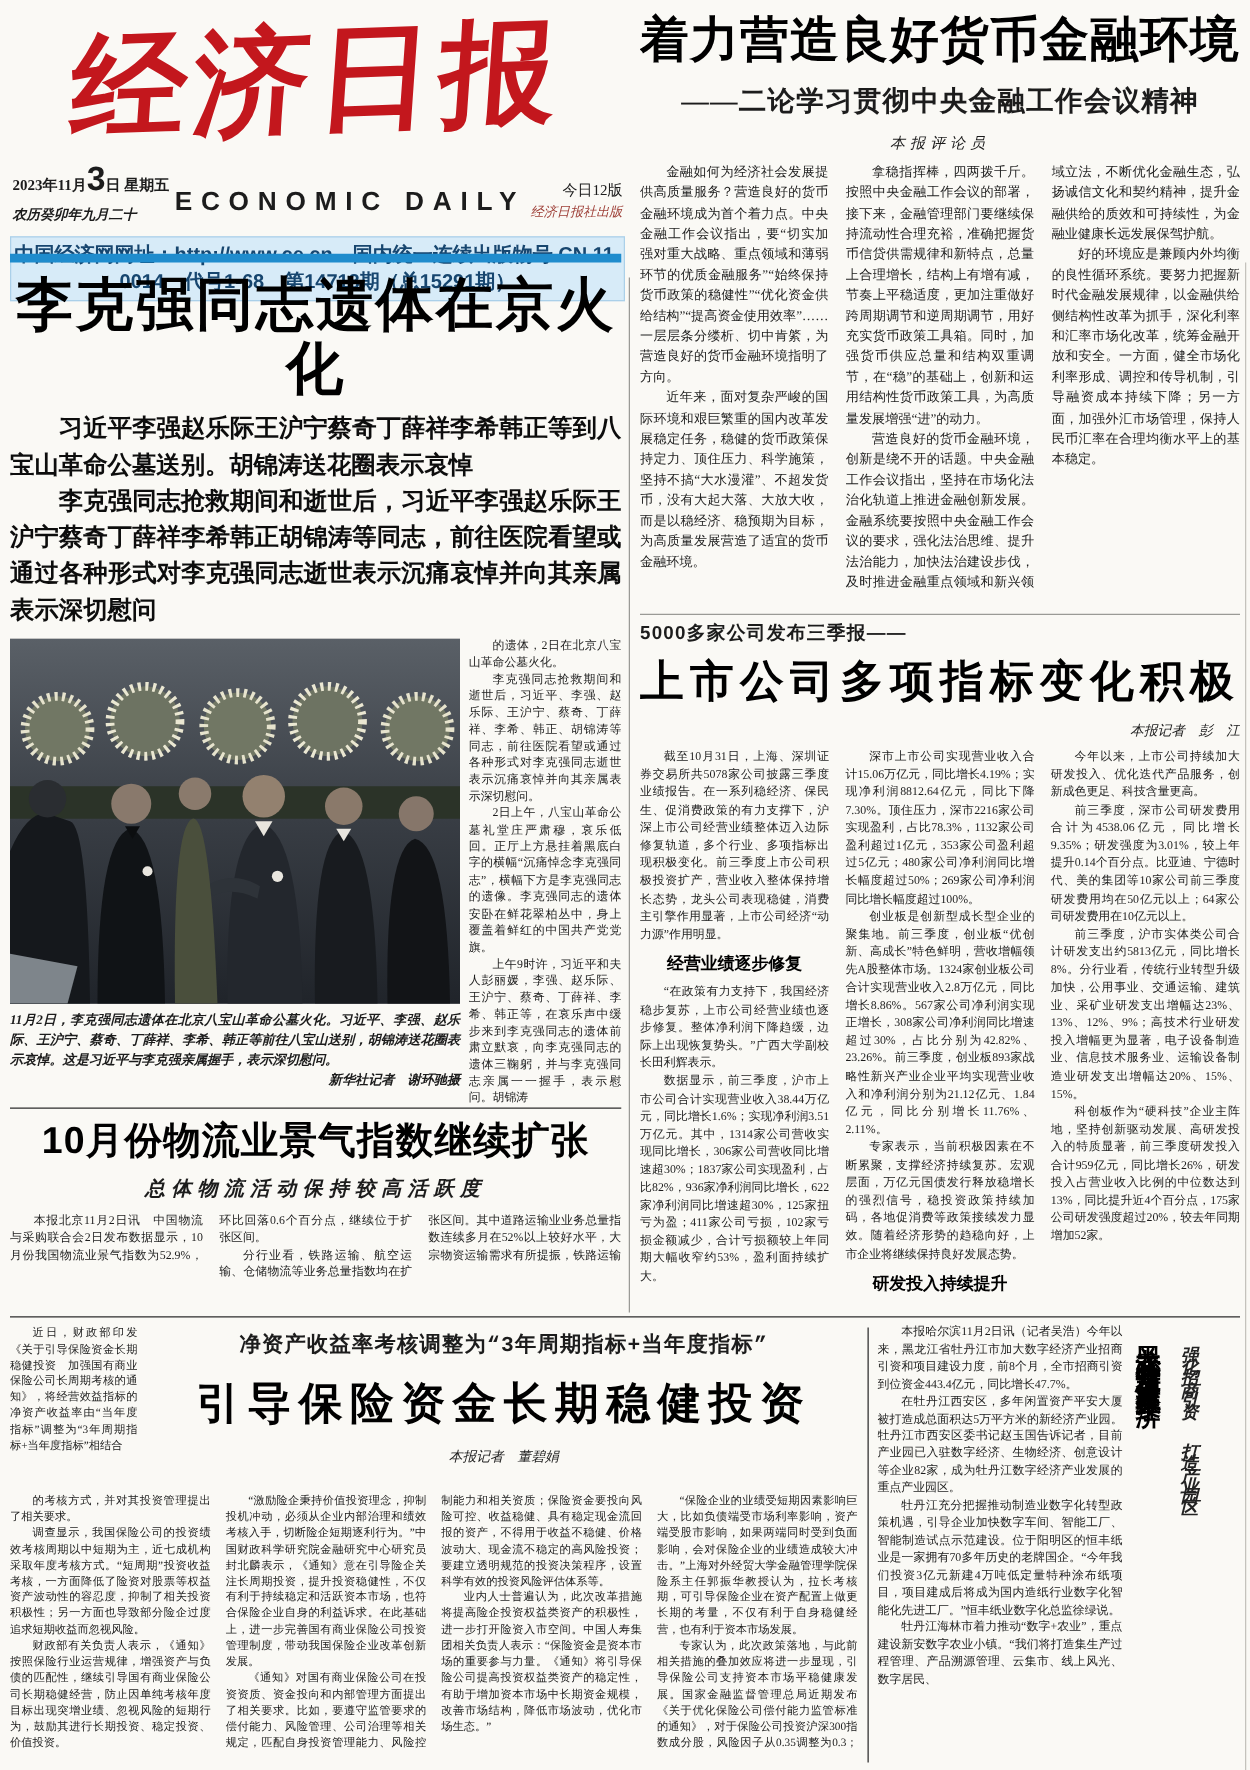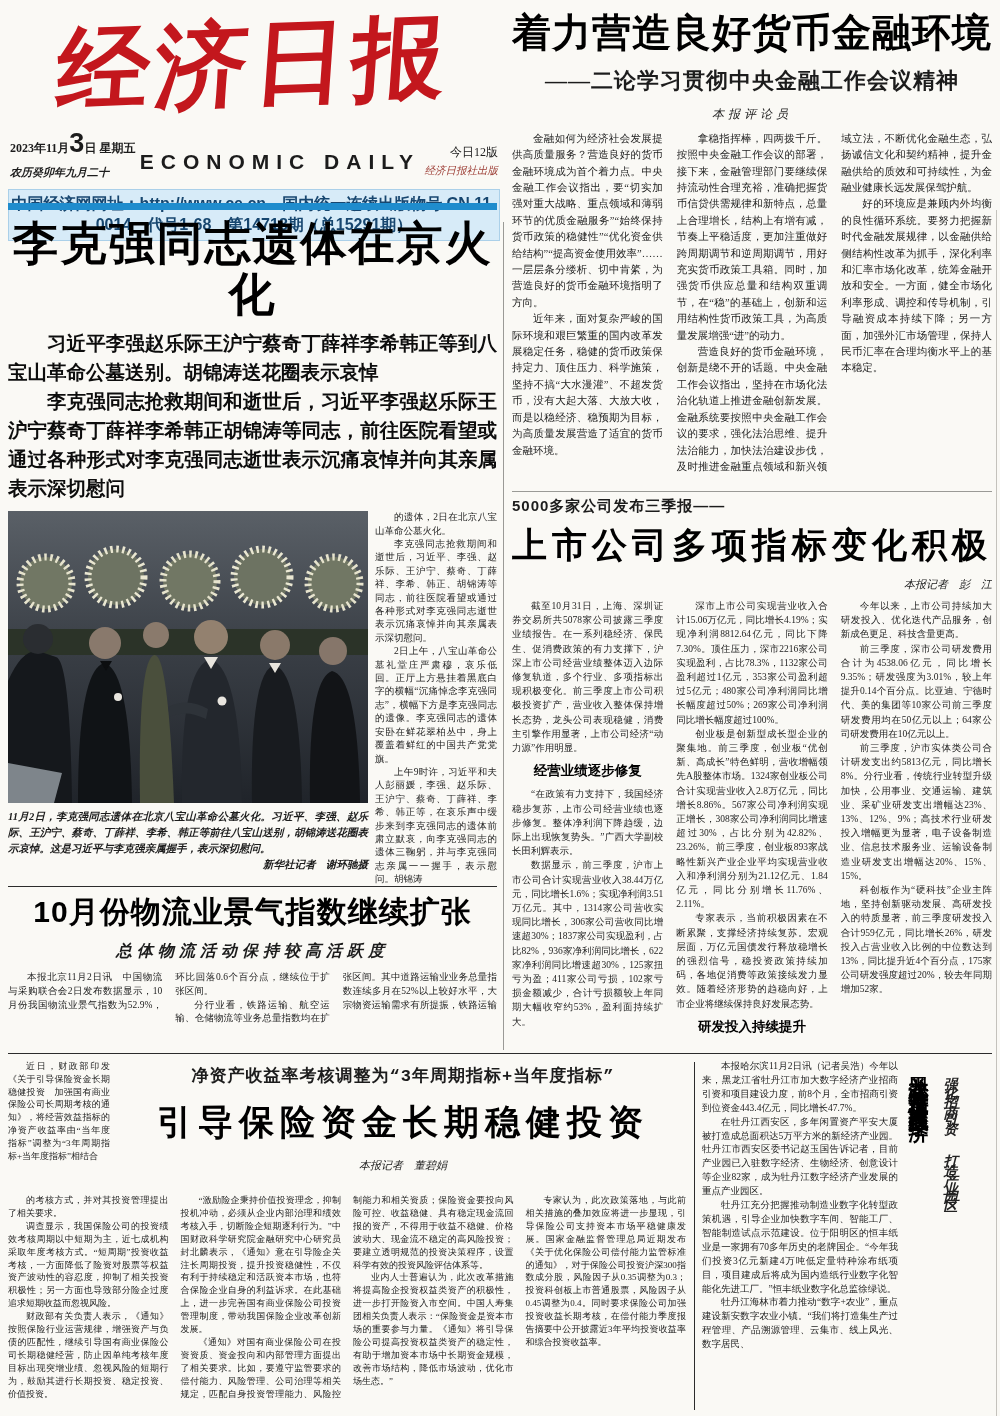--- a/index.html
+++ b/index.html
@@ -249,20 +249,21 @@
         <div class="ins-byline">本报记者　董碧娟</div>
       </div>
     </div>
     <div class="ins-body">
         <p class="para">的考核方式，并对其投资管理提出了相关要求。</p>
         <p class="para">调查显示，我国保险公司的投资绩效考核周期以中短期为主，近七成机构采取年度考核方式。“短周期”投资收益考核，一方面降低了险资对股票等权益资产波动性的容忍度，抑制了相关投资积极性；另一方面也导致部分险企过度追求短期收益而忽视风险。</p>
         <p class="para">财政部有关负责人表示，《通知》按照保险行业运营规律，增强资产与负债的匹配性，继续引导国有商业保险公司长期稳健经营，防止因单纯考核年度目标出现突增业绩、忽视风险的短期行为，鼓励其进行长期投资、稳定投资、价值投资。</p>
         <p class="para">“激励险企秉持价值投资理念，抑制投机冲动，必须从企业内部治理和绩效考核入手，切断险企短期逐利行为。”中国财政科学研究院金融研究中心研究员封北麟表示，《通知》意在引导险企关注长周期投资，提升投资稳健性，不仅有利于持续稳定和活跃资本市场，也符合保险企业自身的利益诉求。在此基础上，进一步完善国有商业保险公司投资管理制度，带动我国保险企业改革创新发展。</p>
         <p class="para">《通知》对国有商业保险公司在投资资质、资金投向和内部管理方面提出了相关要求。比如，要遵守监管要求的偿付能力、风险管理、公司治理等相关规定，匹配自身投资管理能力、风险控制能力和相关资质；保险资金要投向风险可控、收益稳健、具有稳定现金流回报的资产，不得用于收益不稳健、价格波动大、现金流不稳定的高风险投资；要建立透明规范的投资决策程序，设置科学有效的投资风险评估体系等。</p>
         <p class="para">业内人士普遍认为，此次改革措施将提高险企投资权益类资产的积极性，进一步打开险资入市空间。中国人寿集团相关负责人表示：“保险资金是资本市场的重要参与力量。《通知》将引导保险公司提高投资权益类资产的稳定性，有助于增加资本市场中长期资金规模，改善市场结构，降低市场波动，优化市场生态。”</p>
+        <p class="para">“保险企业的业绩受短期因素影响巨大，比如负债端受市场利率影响，资产端受股市影响，如果两端同时受到负面影响，会对保险企业的业绩造成较大冲击。”上海对外经贸大学金融管理学院保险系主任郭振华教授认为，拉长考核期，可引导保险企业在资产配置上做更长期的考量，不仅有利于自身稳健经营，也有利于资本市场发展。</p>
         <p class="para">专家认为，此次政策落地，与此前相关措施的叠加效应将进一步显现，引导保险公司支持资本市场平稳健康发展。国家金融监督管理总局近期发布《关于优化保险公司偿付能力监管标准的通知》，对于保险公司投资沪深300指数成分股，风险因子从0.35调整为0.3；投资科创板上市普通股票，风险因子从0.45调整为0.4。同时要求保险公司加强投资收益长期考核，在偿付能力季度报告摘要中公开披露近3年平均投资收益率和综合投资收益率。</p>
       </div>
   </div>
 
   <div class="abs mudanjiang">
     <div class="mdj-body">
         <p class="para">本报哈尔滨11月2日讯（记者吴浩）今年以来，黑龙江省牡丹江市加大数字经济产业招商引资和项目建设力度，前8个月，全市招商引资到位资金443.4亿元，同比增长47.7%。</p>
         <p class="para">在牡丹江西安区，多年闲置资产平安大厦被打造成总面积达5万平方米的新经济产业园。牡丹江市西安区委书记赵玉国告诉记者，目前产业园已入驻数字经济、生物经济、创意设计等企业82家，成为牡丹江数字经济产业发展的重点产业园区。</p>
         <p class="para">牡丹江充分把握推动制造业数字化转型政策机遇，引导企业加快数字车间、智能工厂、智能制造试点示范建设。位于阳明区的恒丰纸业是一家拥有70多年历史的老牌国企。“今年我们投资3亿元新建4万吨低定量特种涂布纸项目，项目建成后将成为国内造纸行业数字化智能化先进工厂。”恒丰纸业数字化总监徐绿说。</p>
         <p class="para">牡丹江海林市着力推动“数字+农业”，重点建设新安数字农业小镇。“我们将打造集生产过程管理、产品溯源管理、云集市、线上风光、数字居民、</p>

